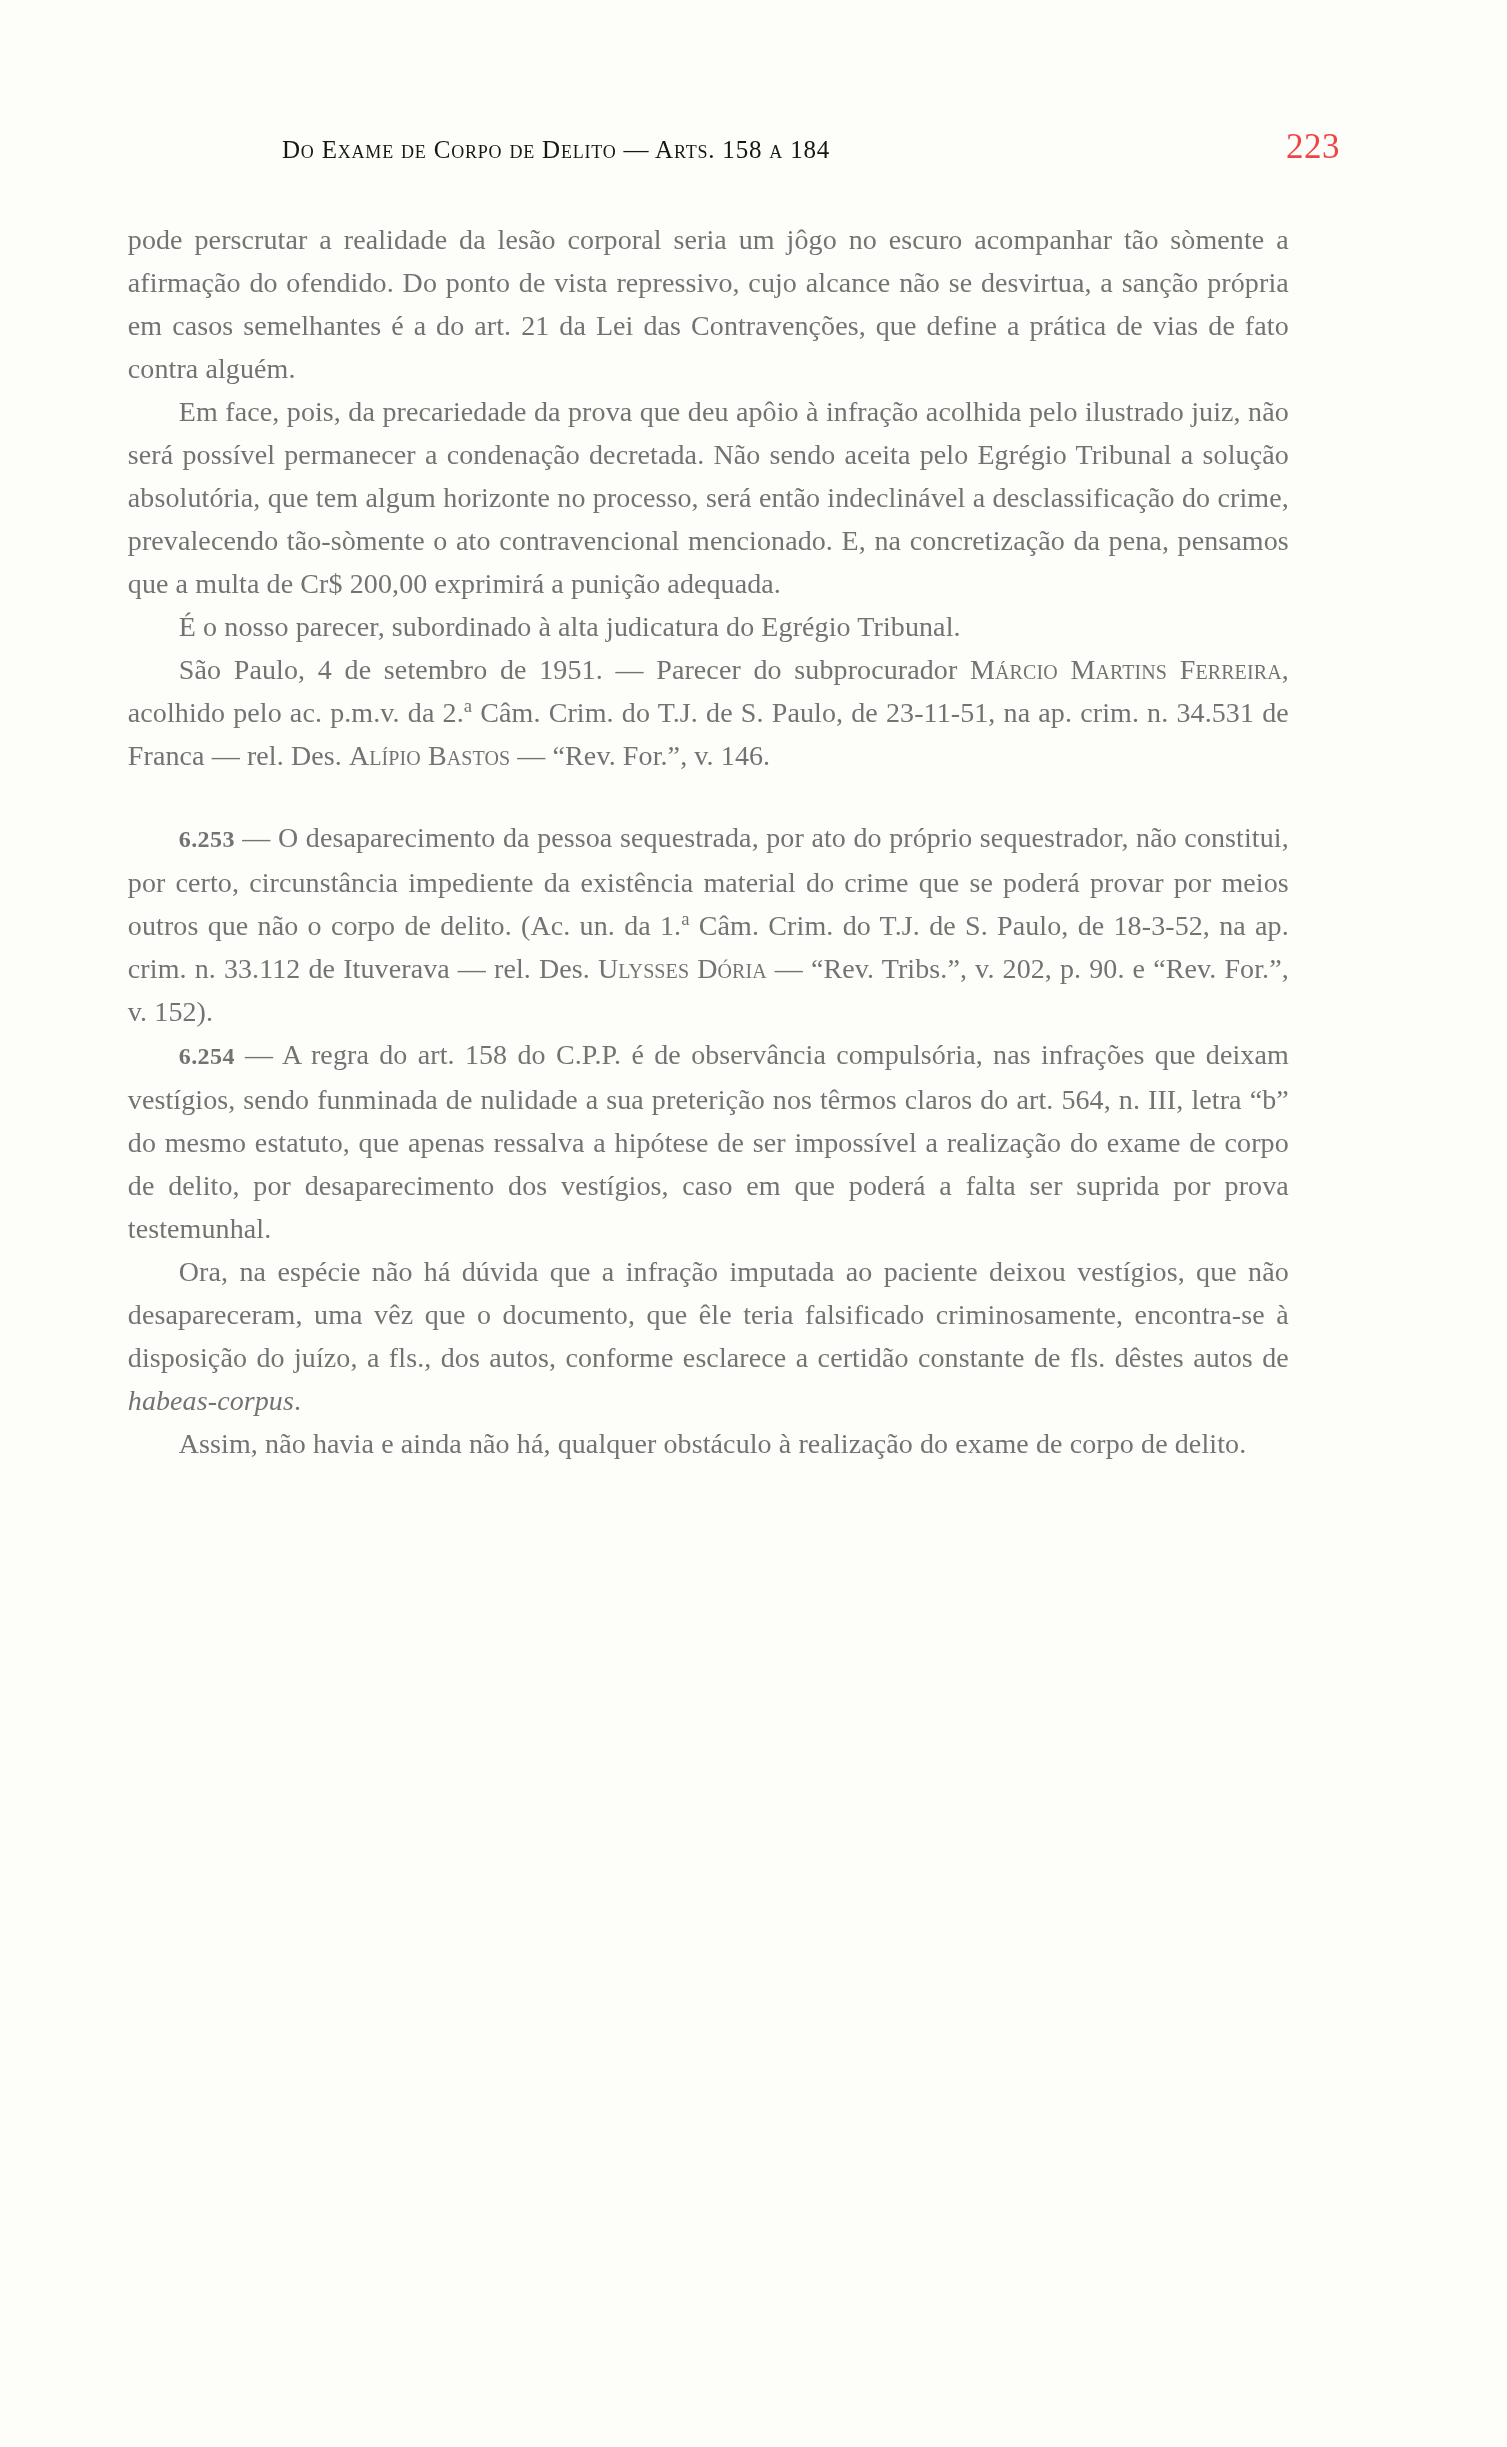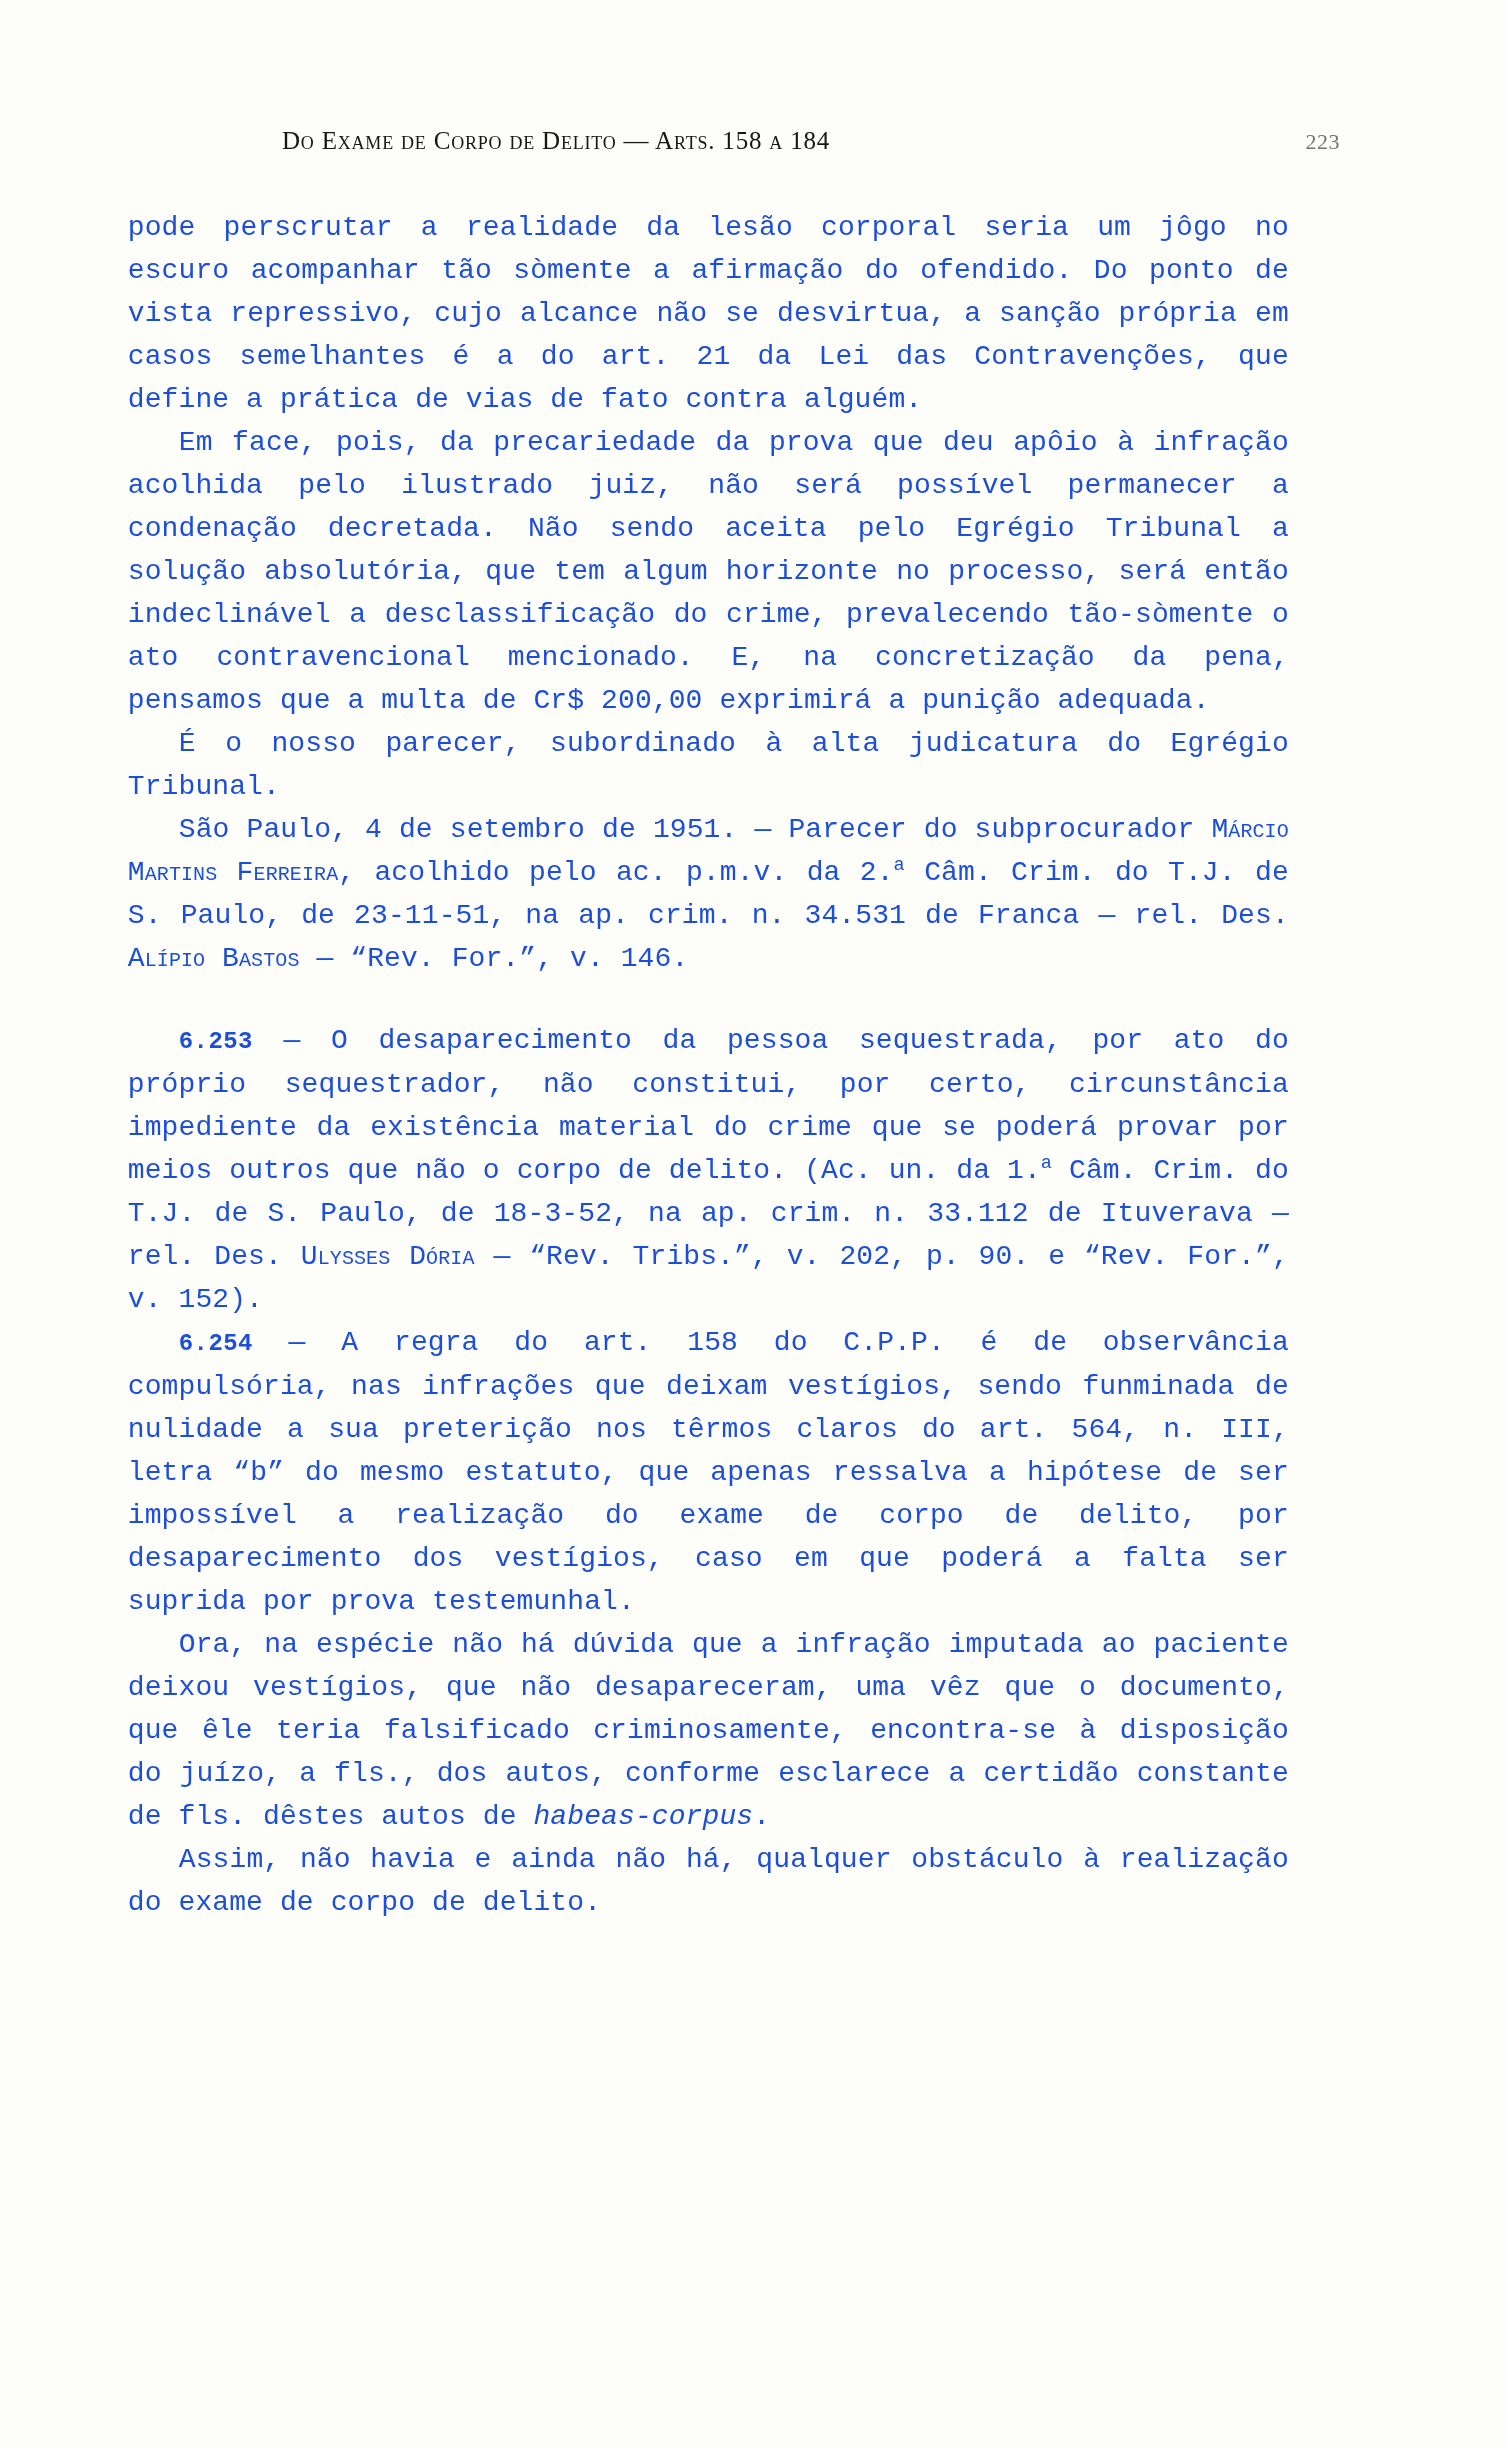--- a/index.html
+++ b/index.html
@@ -41,38 +41,37 @@
   .header-title {
     font-size: 25px;
     letter-spacing: 0.8px;
     white-space: nowrap;
     color: #171712;
   }
   .sc {
     font-variant: small-caps;
   }
   .header-page {
-    font-size: 22px;
+    font-size: 35px;
     letter-spacing: 0.5px;
-    color: #737373;
+    color: #ef4444;
   }
   
   .body-col {
     width: 1161px;
     margin-left: 7.8px;
   }
   p.para {
     margin: 0;
     font-size: 28px;
     line-height: 43px;
     text-align: justify;
     text-justify: inter-word;
     letter-spacing: 0.1px;
-    color: #1d4ed8;
-    font-family: Liberation Mono, monospace;
+    color: #737373;
   }
   p.indent {
     text-indent: 51px;
   }
   .num {
     font-weight: bold;
     font-size: 24px;
     letter-spacing: 0.4px;
   }
   .caps {

